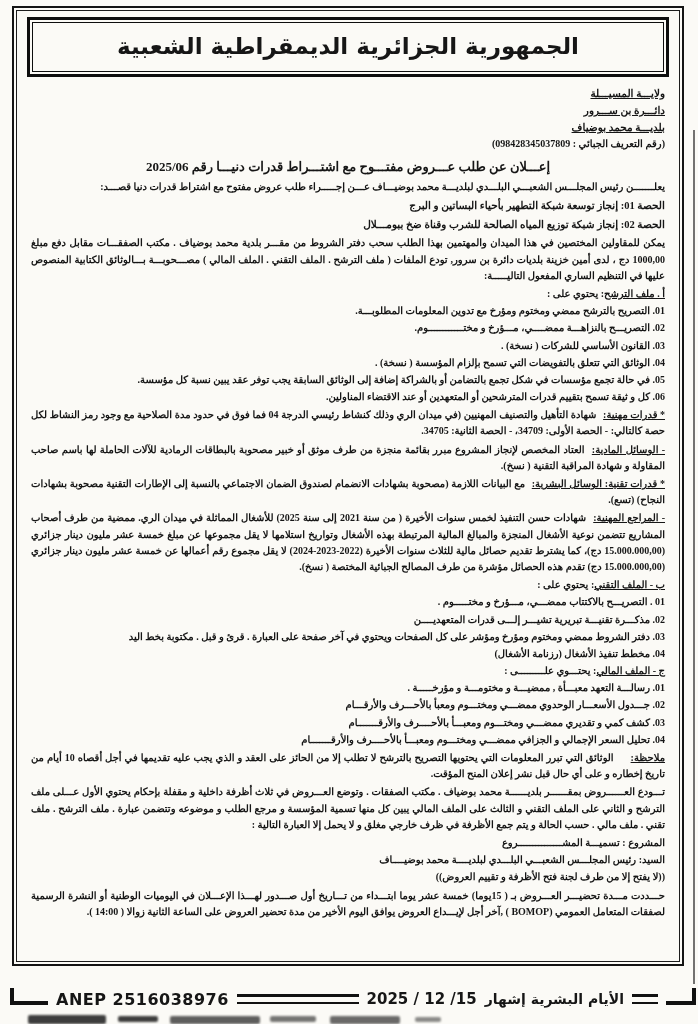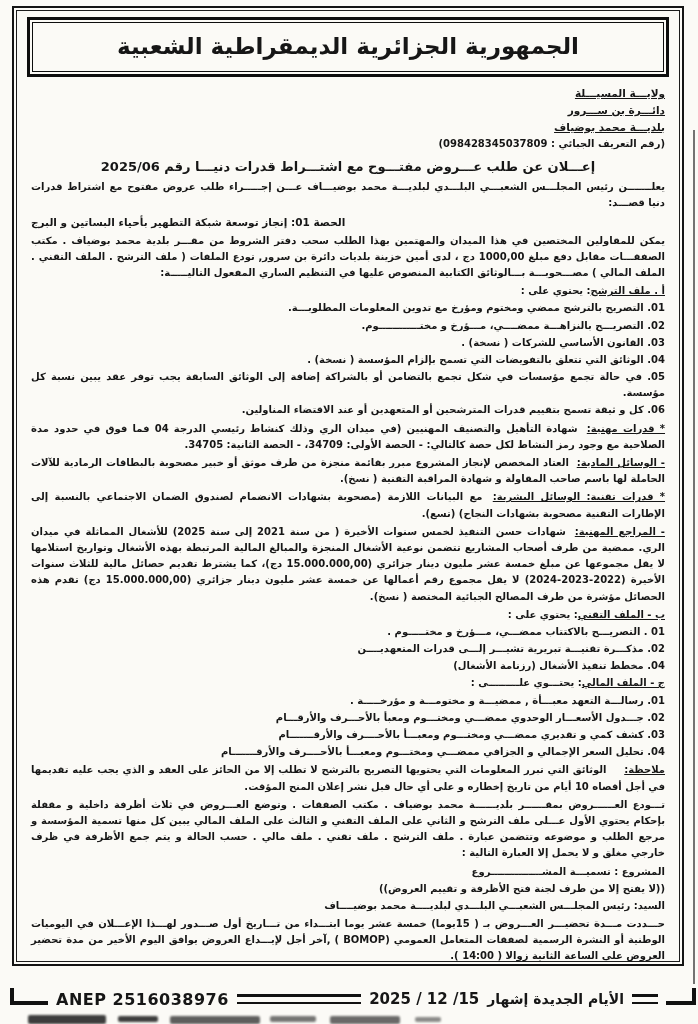--- a/index.html
+++ b/index.html
@@ -22,33 +22,33 @@
   }
   .titlebox-inner{
     border:1px solid #0e0e0e;margin:2px;text-align:center;
     padding:10px 4px 12px 4px;
   }
   .republic{
     font-size:23px;font-weight:bold;letter-spacing:0.5px;
   }
   .content{
     direction:rtl;text-align:right;font-size:10px;font-weight:bold;
-    line-height:1.62;padding:0 6px;
+    line-height:1.62;padding:0 6px;font-family:Liberation Serif, serif;
   }
   .letterhead div{width:max-content;}
   .letterhead .u{
     text-decoration:underline;font-size:10.5px;
   }
   .taxid{font-size:10px;}
   .ann-title{
     text-align:center;font-size:13px;font-weight:bold;margin:4px 0 2px 0;
   }
   .just{text-align:justify;text-justify:inter-word;margin:2px 0;}
   .lot{
-    text-align:left;font-weight:bold;margin:2px 0;font-size:10.5px;
+    text-align:right;font-weight:bold;margin:2px 0;font-size:10.5px;
   }
   .sec-label{text-decoration:underline;font-weight:bold;text-align:right;}
   .item{margin:1px 0;}
   .q{margin:2px 0;text-align:justify;}
   .q .sec-label{margin-left:4px;}
   .center-line{text-align:right;margin:1px 0;}
   .note-label{text-decoration:underline;font-weight:bold;margin-left:14px;}
   
   .footer{
     position:absolute;left:8px;right:0;bottom:12px;height:26px;
@@ -92,20 +92,21 @@
           <div class="u">دائـــرة بن ســـرور</div>
           <div class="u">بلديـــة محمد بوضياف</div>
           <div class="taxid">(رقم التعريف الجبائي : 098428345037809)</div>
         </div>
 
         <div class="ann-title">إعـــلان عن طلب عـــروض مفتـــوح مع اشتـــراط قدرات دنيـــا رقم 2025/06</div>
 
         <p class="just">يعلـــــــن رئيس المجلـــس الشعبـــي البلـــدي لبلديـــة محمد بوضيـــاف عـــن إجـــــراء طلب عروض مفتوح مع اشتراط قدرات دنيا قصـــد:</p>
 
         <div class="lot">الحصة 01: إنجاز توسعة شبكة التطهير بأحياء البساتين و البرج</div>
+        <div class="lot">الحصة 02: إنجاز شبكة توزيع المياه الصالحة للشرب وقناة ضخ ببومـــلال</div>
 
         <p class="just">يمكن للمقاولين المختصين في هذا الميدان والمهتمين بهذا الطلب سحب دفتر الشروط من مقـــر بلدية محمد بوضياف . مكتب الصفقـــات مقابل دفع مبلغ 1000,00 دج ، لدى أمين خزينة بلديات دائرة بن سرور, تودع الملفات ( ملف الترشح . الملف التقني . الملف المالي ) مصـــحوبـــة بـــالوثائق الكتابية المنصوص عليها في التنظيم الساري المفعول التاليـــــة:</p>
 
         <div>
           <span class="sec-label">أ . ملف الترشح</span><span>: يحتوي على :</span>
         </div>
         <div class="item">01. التصريح بالترشح ممضي ومختوم ومؤرخ مع تدوين المعلومات المطلوبـــة.</div>
         <div class="item">02. التصريـــح بالنزاهـــة ممضــــي، مـــؤرخ و مختــــــــــــوم.</div>
         <div class="item">03. القانون الأساسي للشركات ( نسخة) .</div>
         <div class="item">04. الوثائق التي تتعلق بالتفويضات التي تسمح بإلزام المؤسسة ( نسخة) .</div>
@@ -127,55 +128,56 @@
         <p class="q">
           <span class="sec-label">- المراجع المهنية:</span>
           <span>شهادات حسن التنفيذ لخمس سنوات الأخيرة ( من سنة 2021 إلى سنة 2025) للأشغال المماثلة في ميدان الري. ممضية من طرف أصحاب المشاريع تتضمن نوعية الأشغال المنجزة والمبالغ المالية المرتبطة بهذه الأشغال وتواريخ استلامها لا يقل مجموعها عن مبلغ خمسة عشر مليون دينار جزائري (15.000.000,00 دج)، كما يشترط تقديم حصائل مالية للثلاث سنوات الأخيرة (2022-2023-2024) لا يقل مجموع رقم أعمالها عن خمسة عشر مليون دينار جزائري (15.000.000,00 دج) تقدم هذه الحصائل مؤشرة من طرف المصالح الجبائية المختصة ( نسخ).</span>
         </p>
 
         <div>
           <span class="sec-label">ب - الملف التقني</span><span>: يحتوي على :</span>
         </div>
         <div class="item">01 . التصريـــح بالاكتتاب ممضـــي، مـــؤرخ و مختـــــوم .</div>
         <div class="item">02. مذكـــرة تقنيـــة تبريرية تشيـــر إلـــى قدرات المتعهديــــن</div>
+        <div class="item just">03. دفتر الشروط ممضي ومختوم ومؤرخ ومؤشر على كل الصفحات ويحتوي في آخر صفحة على العبارة . قرئ و قبل . مكتوبة بخط اليد</div>
         <div class="item">04. مخطط تنفيذ الأشغال (رزنامة الأشغال)</div>
 
         <div>
           <span class="sec-label">ج - الملف المالي</span><span>: يحتـــوي علـــــــــى :</span>
         </div>
         <div class="item">01. رسالـــة التعهد معبـــأة , ممضيـــة و مختومـــة و مؤرخـــــة .</div>
         <div class="item">02. جـــدول الأسعـــار الوحدوي ممضـــي ومختـــوم ومعبأ بالأحـــرف والأرقـــام</div>
         <div class="item">03. كشف كمي و تقديري ممضـــي ومختـــوم ومعبـــأ بالأحــــرف والأرقـــــــام</div>
         <div class="item">04. تحليل السعر الإجمالي و الجزافي ممضـــي ومختـــوم ومعبـــأ بالأحــــرف والأرقـــــــام</div>
 
         <p class="q">
           <span class="note-label">ملاحظة:</span>
           <span>الوثائق التي تبرر المعلومات التي يحتويها التصريح بالترشح لا تطلب إلا من الحائز على العقد و الذي يجب عليه تقديمها في أجل أقصاه 10 أيام من تاريخ إخطاره و على أي حال قبل نشر إعلان المنح المؤقت.</span>
         </p>
 
         <p class="just">تـــودع العــــــروض بمقــــــر بلديــــــة محمد بوضياف . مكتب الصفقات . وتوضع العـــروض في ثلاث أظرفة داخلية و مقفلة بإحكام يحتوي الأول عـــلى ملف الترشح و الثاني على الملف التقني و الثالث على الملف المالي يبين كل منها تسمية المؤسسة و مرجع الطلب و موضوعه وتتضمن عبارة . ملف الترشح . ملف تقني . ملف مالي . حسب الحالة و يتم جمع الأظرفة في ظرف خارجي مغلق و لا يحمل إلا العبارة التالية :</p>
 
         <div class="center-line">المشروع : تسميـــة المشـــــــــــــــروع</div>
+        <div class="center-line">السيد: رئيس المجلـــس الشعبـــي البلـــدي لبلديــــة محمد بوضيــــاف</div>
         <div class="center-line">((لا يفتح إلا من طرف لجنة فتح الأظرفة و تقييم العروض))</div>
-        <div class="center-line">السيد: رئيس المجلـــس الشعبـــي البلـــدي لبلديــــة محمد بوضيــــاف</div>
 
         <p class="just">حـــددت مـــدة تحضيـــر العـــروض بـ ( 15يوما) خمسة عشر يوما ابتـــداء من تـــاريخ أول صـــدور لهـــذا الإعـــلان في اليوميات الوطنية أو النشرة الرسمية لصفقات المتعامل العمومي (BOMOP ) ,آخر أجل لإيـــداع العروض يوافق اليوم الأخير من مدة تحضير العروض على الساعة الثانية زوالا ( 14:00 ).</p>
 
       </div>
     </div>
   </div>
 
   <div class="edge-line"></div>
 
   <div class="footer">
     <div class="corner-l"></div>
     <div class="anep">ANEP 2516038976</div>
     <div class="rule"></div>
     <div class="fdate">2025 / 12 /15</div>
-    <div class="fjournal">الأيام الجديدة إشهار</div>
+    <div class="fjournal">الأيام البشرية إشهار</div>
     <div class="rule short"></div>
     <div class="corner-r"></div>
   </div>
 
   <div class="smudge s1"></div>
   <div class="smudge s2"></div>
   <div class="smudge s3"></div>
   <div class="smudge s4"></div>
   <div class="smudge s5"></div>
   <div class="smudge s6"></div>

